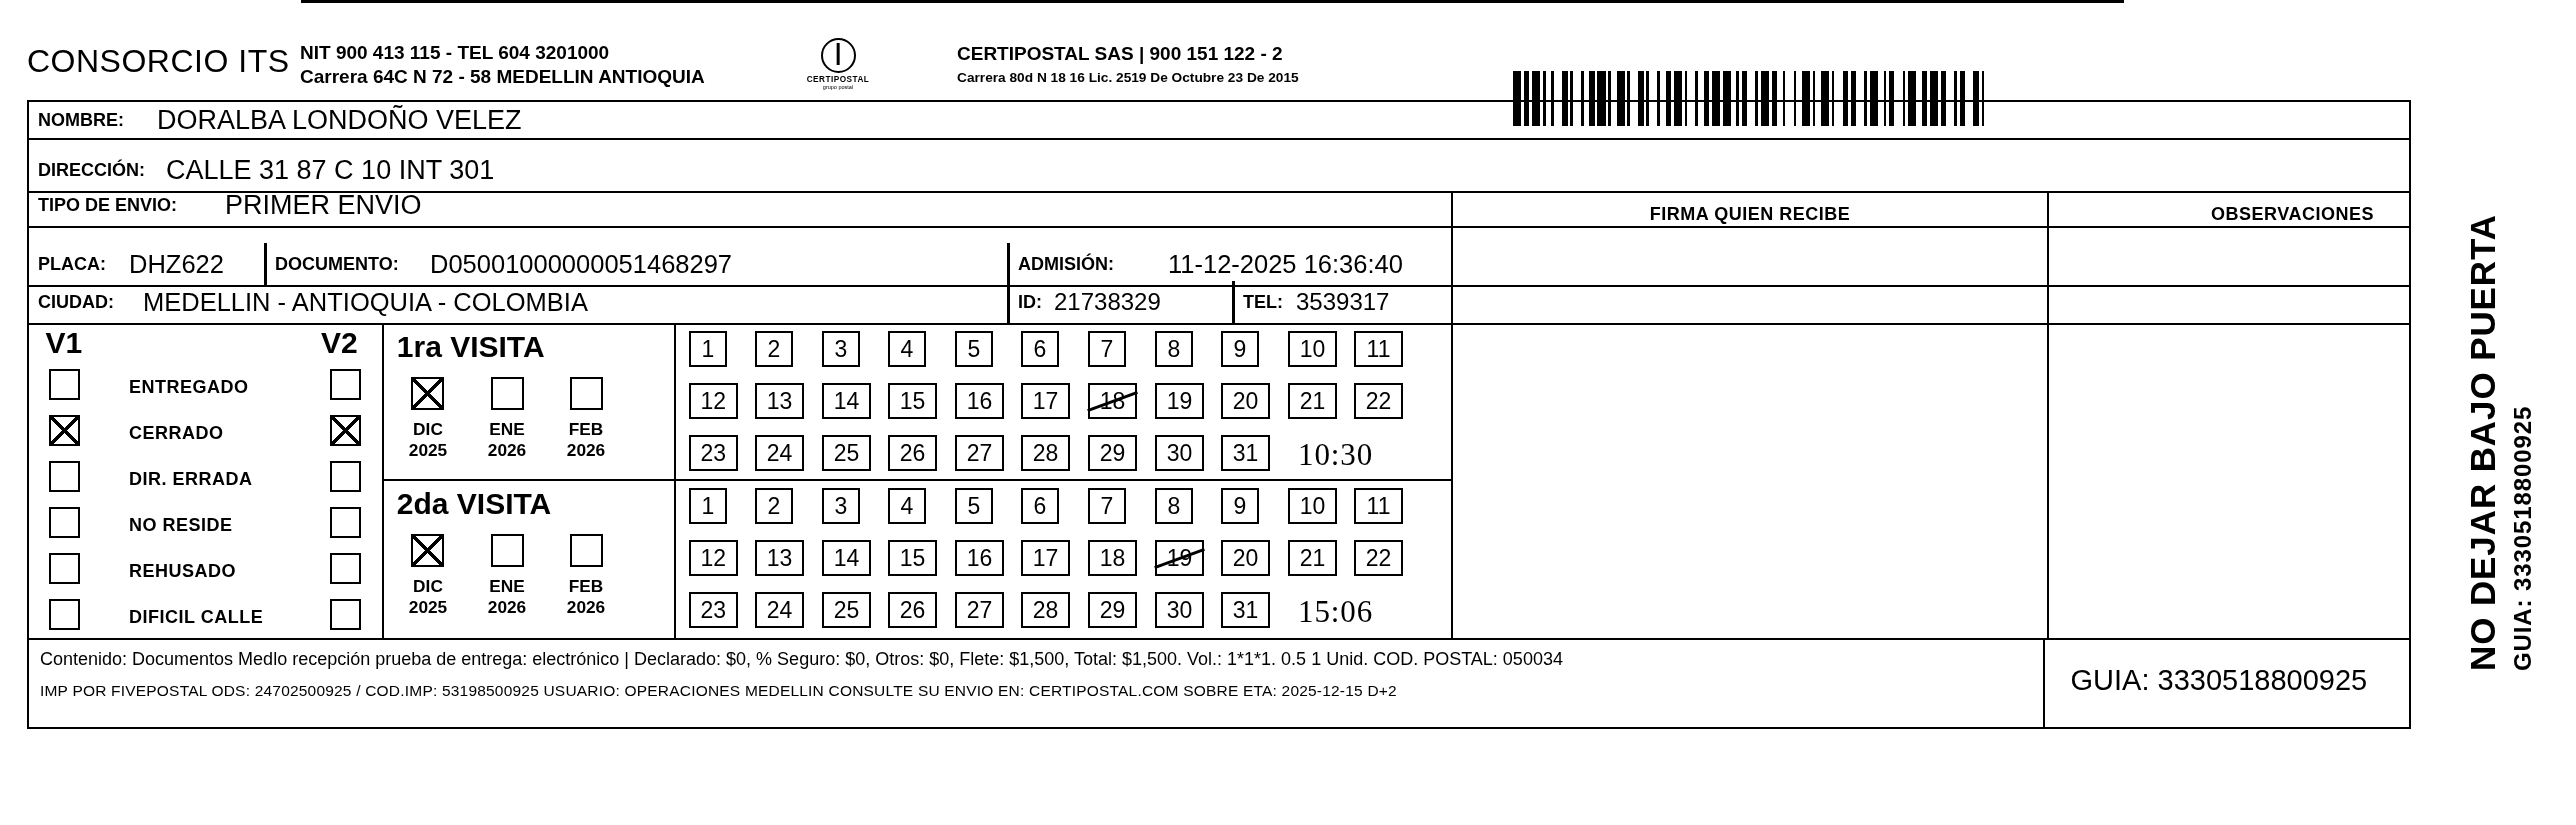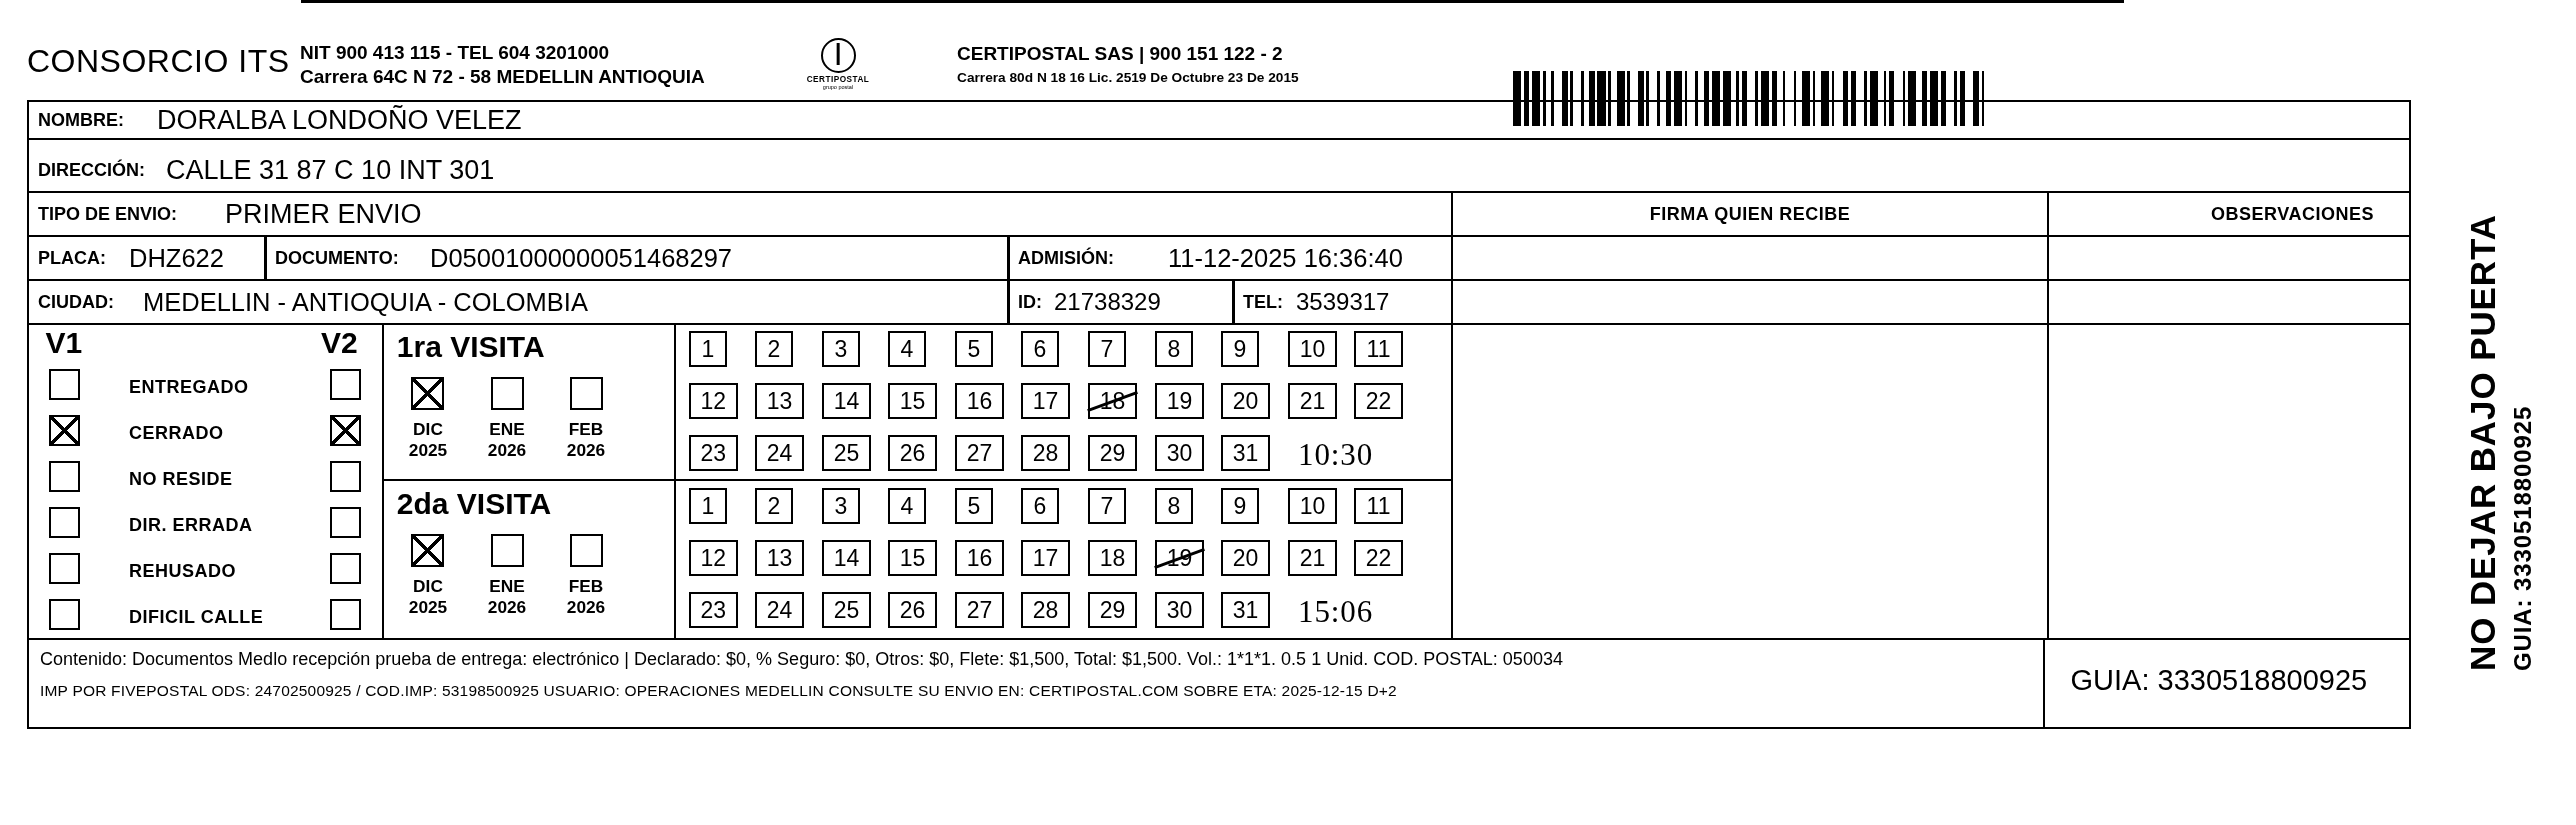--- a/index.html
+++ b/index.html
@@ -27,22 +27,22 @@
 
   
   .frame{position:absolute;left:27px;top:100px;width:2384px;height:629px;border:2.7px solid #000;box-sizing:border-box;}
 
   .row{position:absolute;left:0;box-sizing:border-box;border-bottom:2.7px solid #000;width:100%;}
   .cell-label{font-size:18px;font-weight:bold;}
   .cell-val{font-size:27px;}
 
   #r-nombre{top:0px;height:38px;}
   #r-direccion{top:47px;height:44px;}
-  #r-tipo{top:91px;height:44px;}
-  #r-placa{top:135px;height:44px;text-decoration:underline;}
+  #r-tipo{top:82px;height:44px;}
+  #r-placa{top:141px;height:44px;text-decoration:underline;}
   #r-ciudad{top:179px;height:44px;border-bottom:2.7px solid #000;}
 
   .pad{position:absolute;left:9px;top:50%;transform:translateY(-50%);white-space:nowrap;}
 
   
   .right-split{position:absolute;left:1422px;top:91px;width:959px;height:445px;border-left:2.7px solid #000;box-sizing:border-box;}
   .firma{position:absolute;left:0;top:0;width:596px;height:100%;box-sizing:border-box;border-right:2.7px solid #000;}
   .obs{position:absolute;left:720px;top:0;width:239px;height:100%;box-sizing:border-box;}
   .colhdr{font-size:18px;font-weight:bold;text-align:center;padding-top:11px;letter-spacing:0.5px;}
 
@@ -284,26 +284,26 @@
               <div class="optlabel">ENTREGADO</div>
               <div class="box b-right"></div>
             </div>
             <div class="optrow">
               <div class="box b-left x"></div>
               <div class="optlabel">CERRADO</div>
               <div class="box b-right x"></div>
             </div>
             <div class="optrow">
               <div class="box b-left"></div>
+              <div class="optlabel">DIR. ERRADA</div>
+              <div class="box b-right"></div>
+            </div>
+            <div class="optrow">
+              <div class="box b-left"></div>
               <div class="optlabel">NO RESIDE</div>
-              <div class="box b-right"></div>
-            </div>
-            <div class="optrow">
-              <div class="box b-left"></div>
-              <div class="optlabel">DIR. ERRADA</div>
               <div class="box b-right"></div>
             </div>
             <div class="optrow">
               <div class="box b-left"></div>
               <div class="optlabel">REHUSADO</div>
               <div class="box b-right"></div>
             </div>
             <div class="optrow">
               <div class="box b-left"></div>
               <div class="optlabel">DIFICIL CALLE</div>

